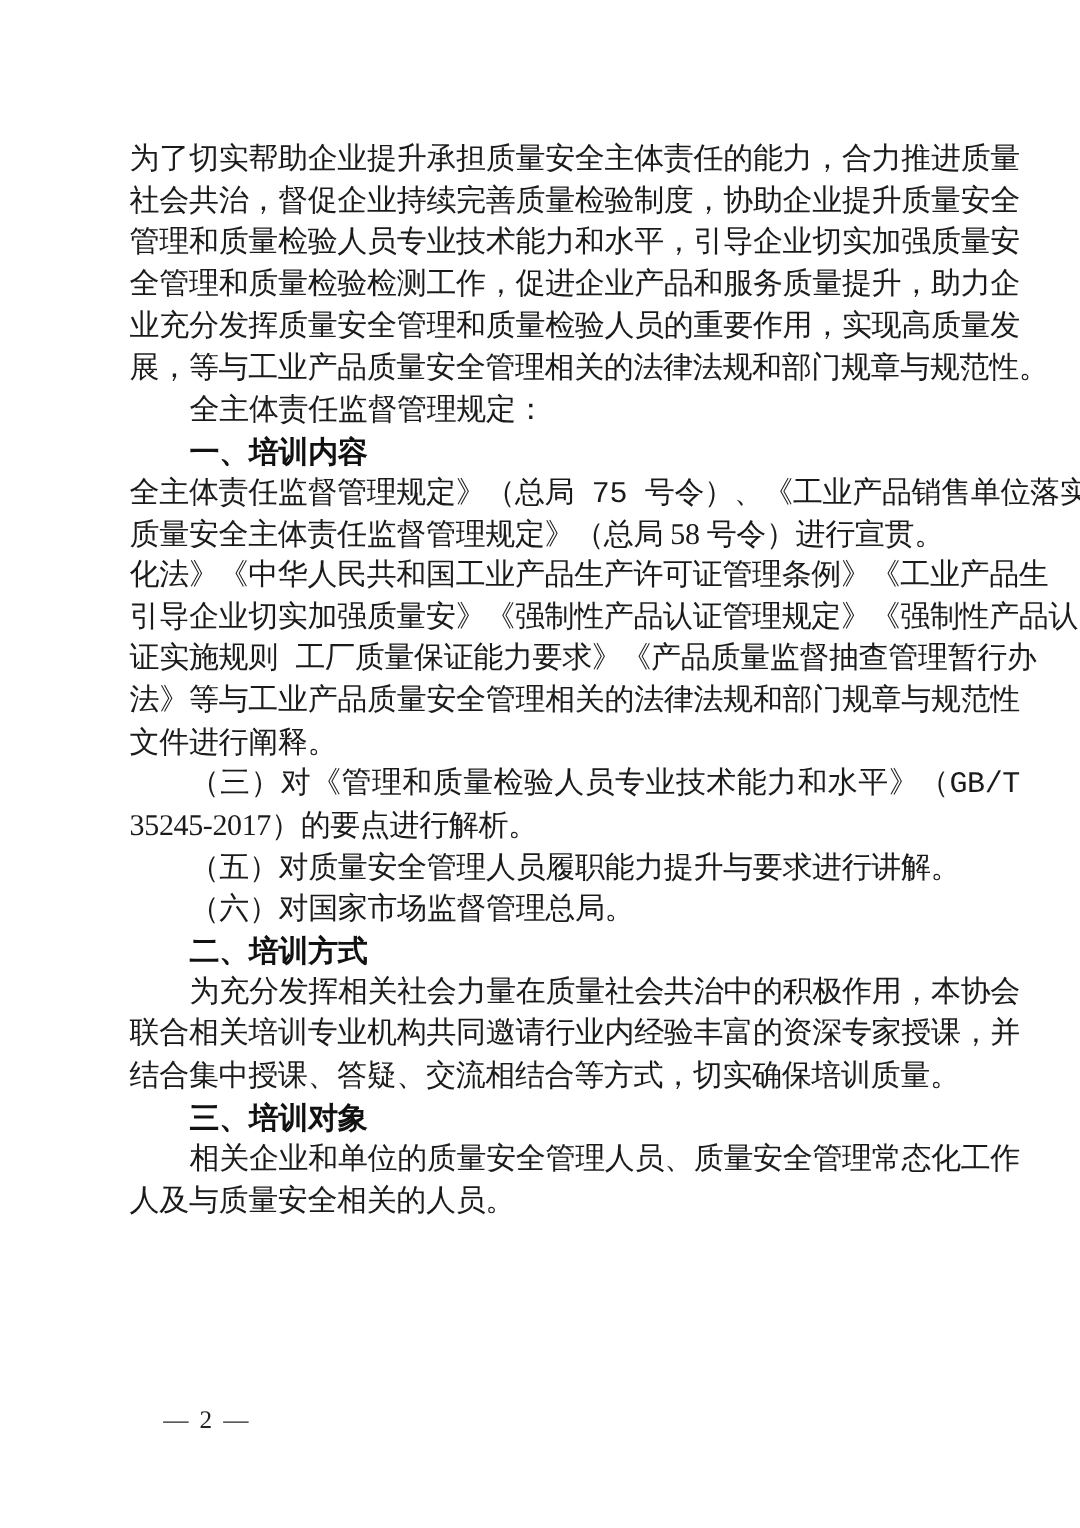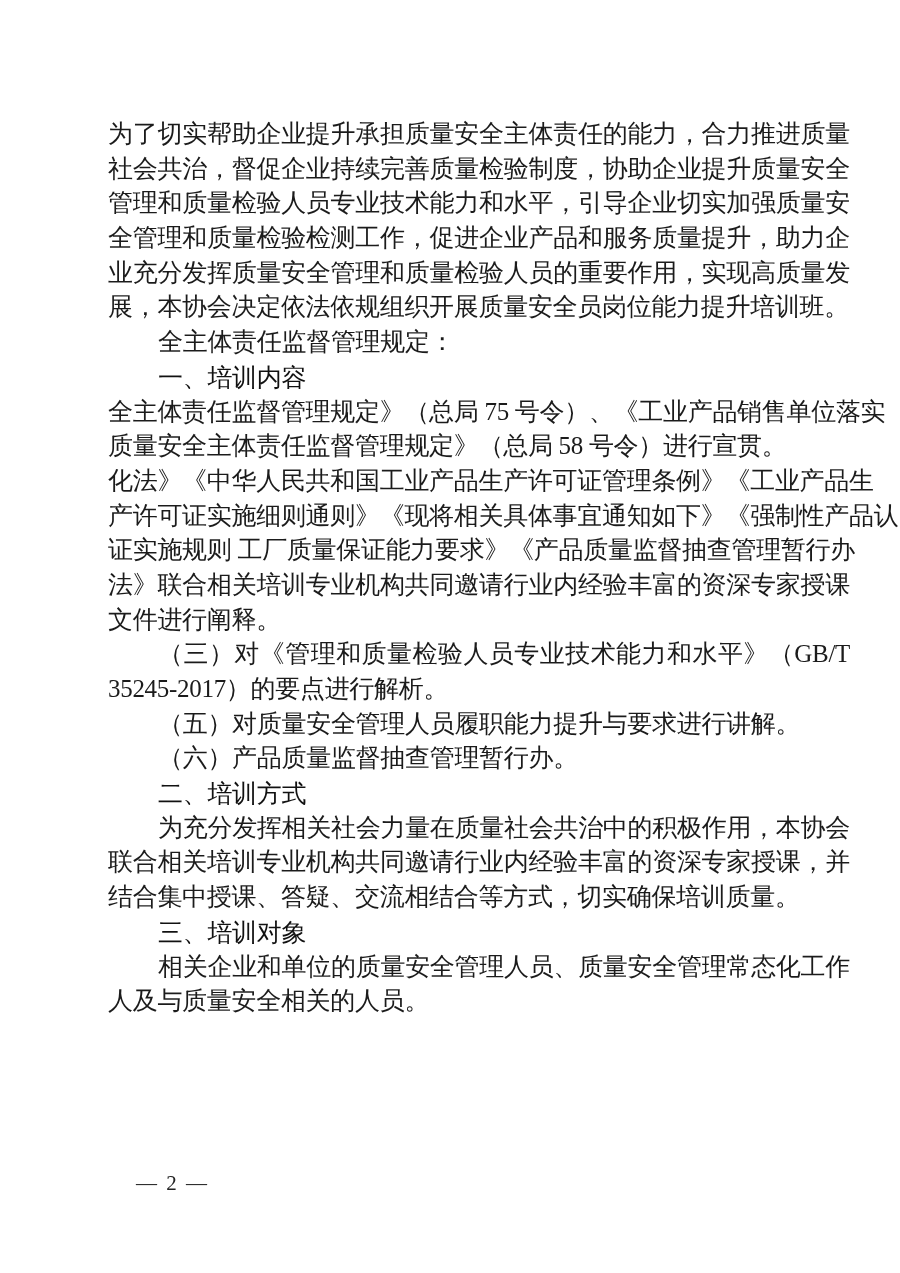--- a/index.html
+++ b/index.html
@@ -33,28 +33,29 @@
     letter-spacing: -0.3px;
     white-space: nowrap;
     overflow: visible;
     text-align: left;
   }
   
   .line.fill {
     text-align: justify;
     text-align-last: justify;
     text-justify: inter-character;
+    font-family: Liberation Mono, monospace;
   }
   
   .line.first {
     padding-left: 50px;
   }
   .para.heading .line {
     font-family: "Liberation Sans", sans-serif;
-    font-weight: 400;
+    font-weight: 700;
     color: #111111;
   }
   .footer {
     position: absolute;
     left: 136px;
     top: 1170px;
     font-size: 21px;
     line-height: 26px;
     letter-spacing: 2px;
     color: #222222;
@@ -65,48 +66,48 @@
 <body>
 
 <div class="page">
   <div class="content" id="doc-content">
       <div class="para body">
         <div class="line fill">为了切实帮助企业提升承担质量安全主体责任的能力，合力推进质量</div>
         <div class="line fill">社会共治，督促企业持续完善质量检验制度，协助企业提升质量安全</div>
         <div class="line fill">管理和质量检验人员专业技术能力和水平，引导企业切实加强质量安</div>
         <div class="line fill">全管理和质量检验检测工作，促进企业产品和服务质量提升，助力企</div>
         <div class="line fill">业充分发挥质量安全管理和质量检验人员的重要作用，实现高质量发</div>
-        <div class="line">展，本协会决定依法依规组织开展质量安全员岗位能力提升培训班。</div>
+        <div class="line">展，等与工业产品质量安全管理相关的法律法规和部门规章与规范性。</div>
       </div>
       <div class="para body">
         <div class="line first">全主体责任监督管理规定：</div>
       </div>
       <div class="para heading">
         <div class="line first">一、培训内容</div>
       </div>
       <div class="para body">
         <div class="line fill">全主体责任监督管理规定》（总局 75 号令）、《工业产品销售单位落实</div>
         <div class="line">质量安全主体责任监督管理规定》（总局 58 号令）进行宣贯。</div>
       </div>
       <div class="para body">
         <div class="line fill">化法》《中华人民共和国工业产品生产许可证管理条例》《工业产品生</div>
-        <div class="line fill">产许可证实施细则通则》《现将相关具体事宜通知如下》《强制性产品认</div>
+        <div class="line fill">引导企业切实加强质量安》《强制性产品认证管理规定》《强制性产品认</div>
         <div class="line fill">证实施规则  工厂质量保证能力要求》《产品质量监督抽查管理暂行办</div>
-        <div class="line fill">法》联合相关培训专业机构共同邀请行业内经验丰富的资深专家授课</div>
+        <div class="line fill">法》等与工业产品质量安全管理相关的法律法规和部门规章与规范性</div>
         <div class="line">文件进行阐释。</div>
       </div>
       <div class="para body">
         <div class="line first fill">（三）对《管理和质量检验人员专业技术能力和水平》（GB/T</div>
         <div class="line">35245-2017）的要点进行解析。</div>
       </div>
       <div class="para body">
         <div class="line first">（五）对质量安全管理人员履职能力提升与要求进行讲解。</div>
       </div>
       <div class="para body">
-        <div class="line first">（六）产品质量监督抽查管理暂行办。</div>
+        <div class="line first">（六）对国家市场监督管理总局。</div>
       </div>
       <div class="para heading">
         <div class="line first">二、培训方式</div>
       </div>
       <div class="para body">
         <div class="line first fill">为充分发挥相关社会力量在质量社会共治中的积极作用，本协会</div>
         <div class="line fill">联合相关培训专业机构共同邀请行业内经验丰富的资深专家授课，并</div>
         <div class="line">结合集中授课、答疑、交流相结合等方式，切实确保培训质量。</div>
       </div>
       <div class="para heading">

